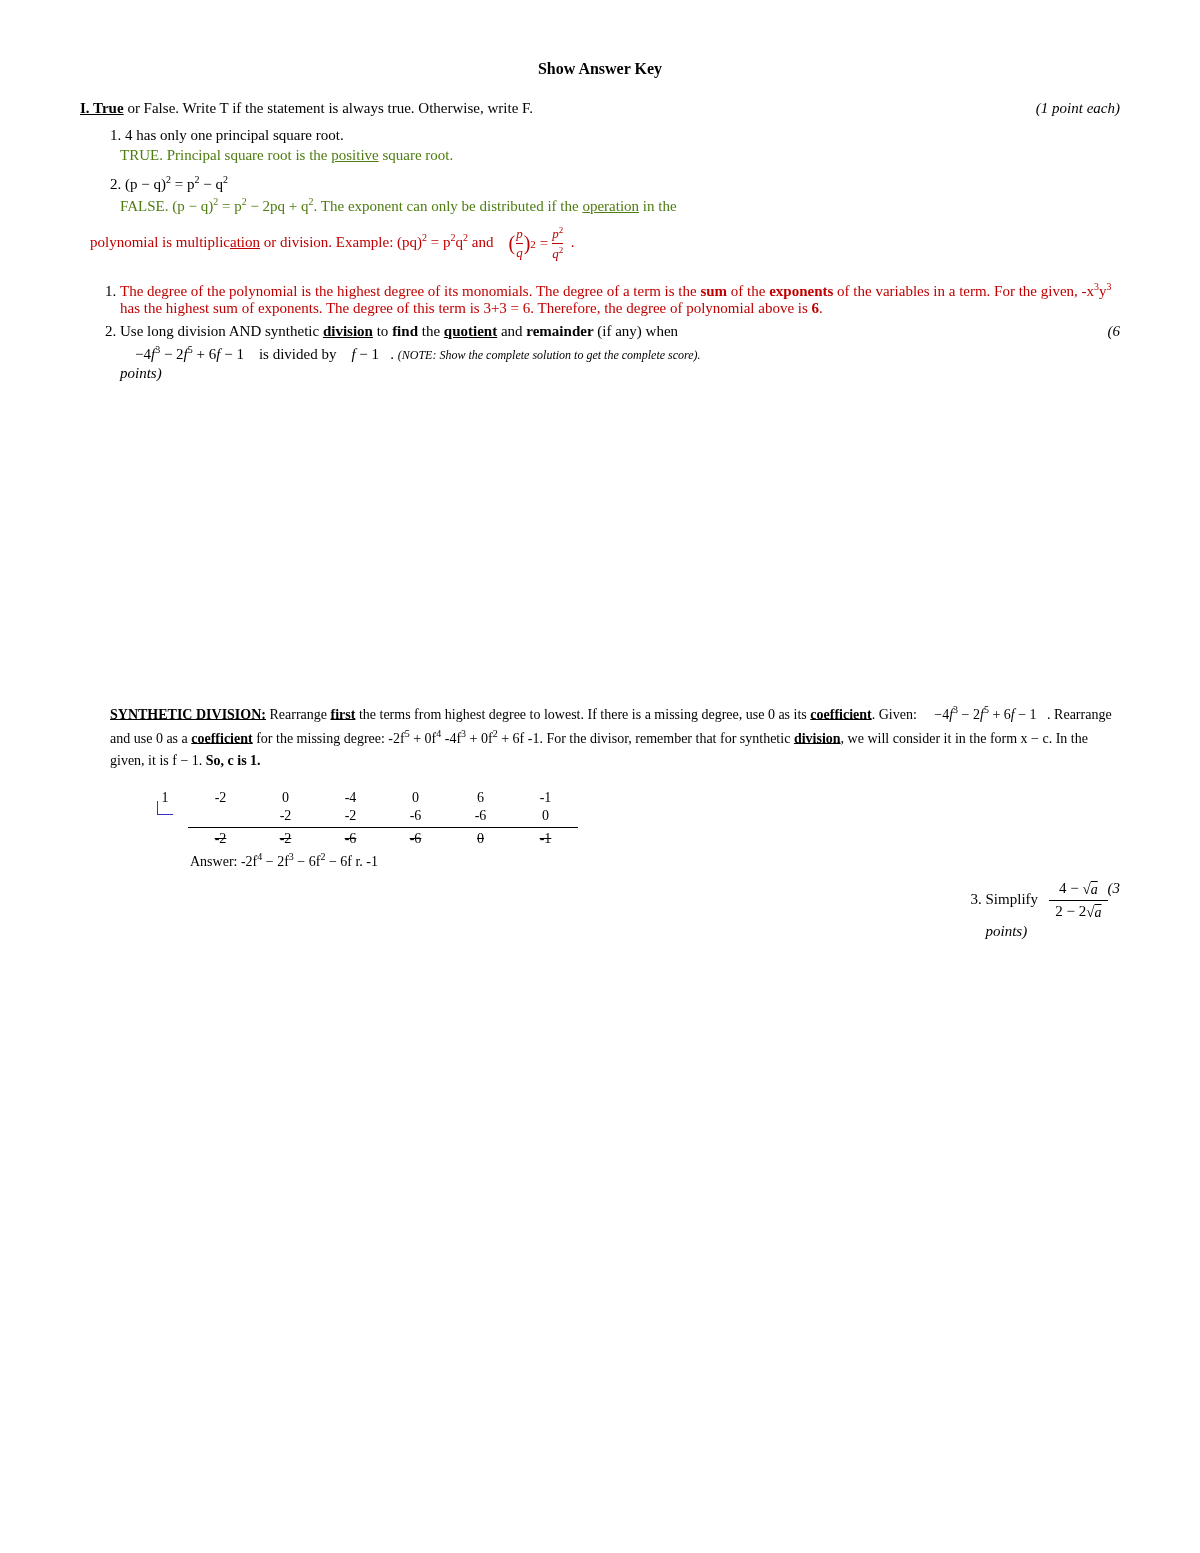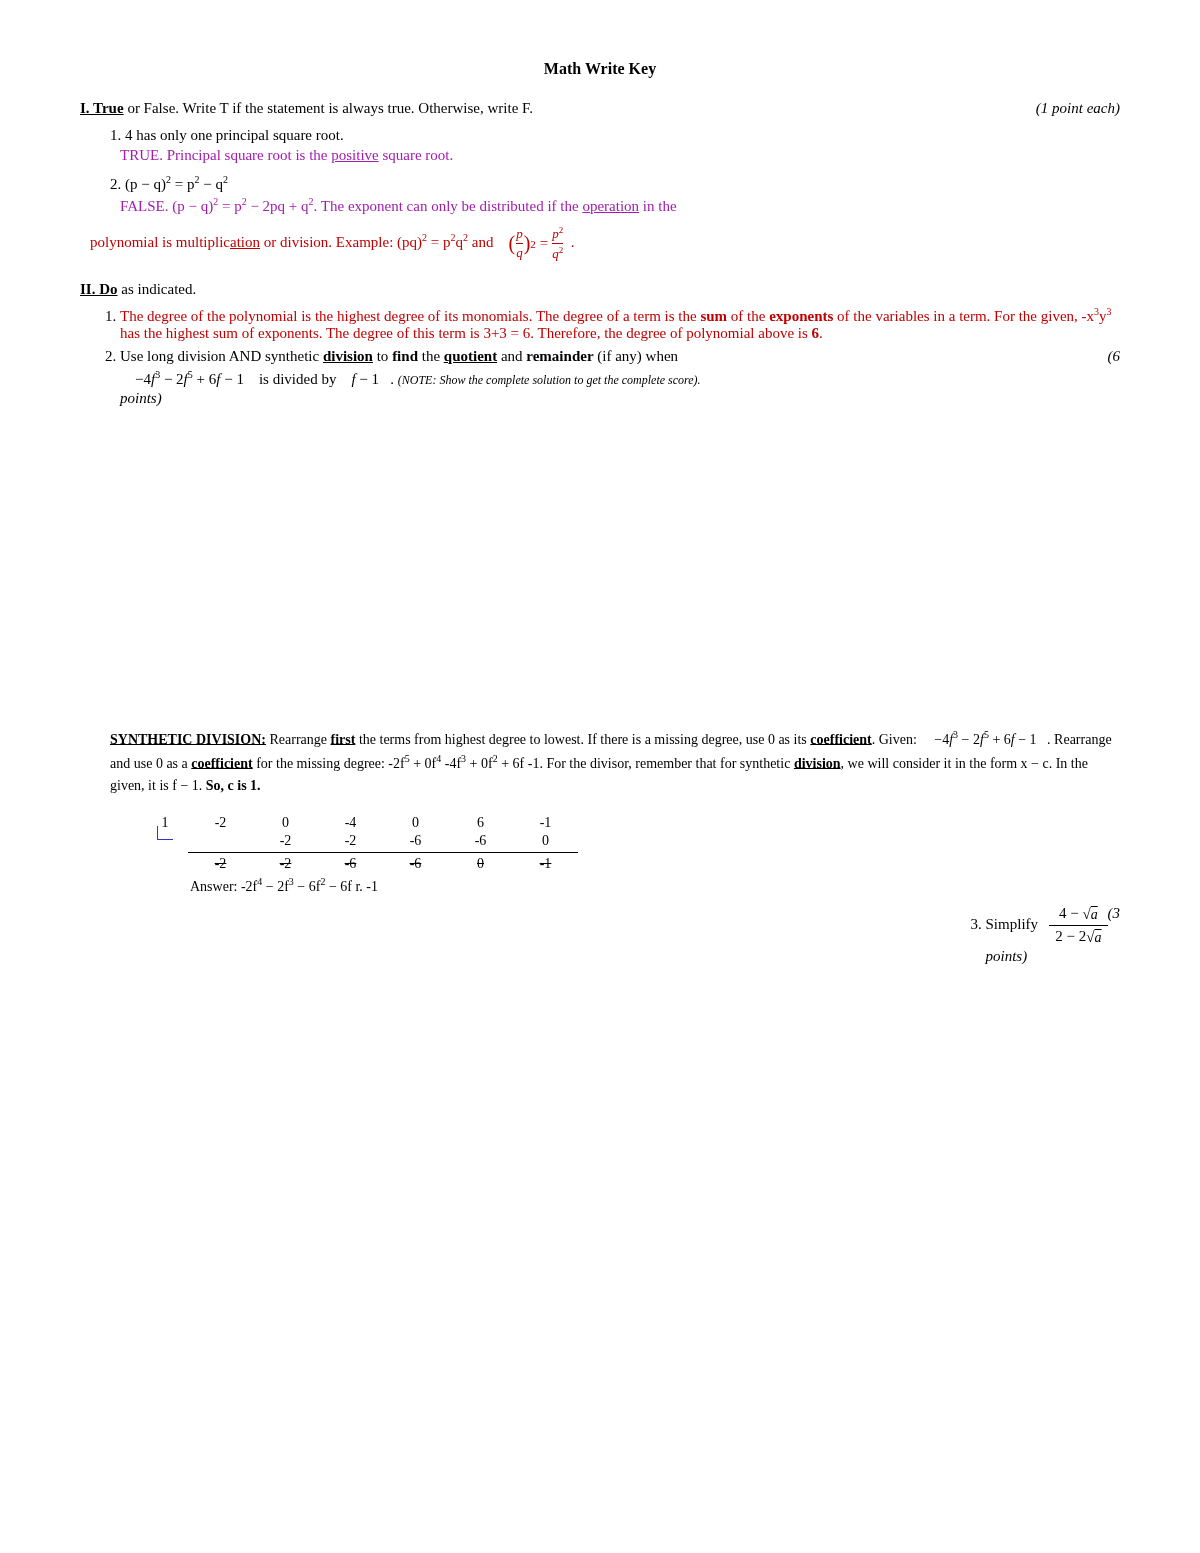--- a/index.html
+++ b/index.html
@@ -21,21 +21,21 @@
     .points-right {
       float: right;
       font-style: italic;
     }
     .clearfix::after { content: ''; display: block; clear: both; }
     .item-block {
       margin-bottom: 10px;
       margin-left: 30px;
     }
     .answer-red {
-      color: #a21caf;
+      color: #4d7c0f;
       font-size: 15px;
       margin-top: 3px;
       margin-left: 10px;
     }
     .section-ii {
       margin-top: 18px;
     }
     .section-ii-header {
       font-size: 15px;
       margin-bottom: 8px;
@@ -95,21 +95,21 @@
     }
     .fraction-display .denominator {
       display: block;
       padding: 2px 6px 0 6px;
       font-size: 15px;
     }
   </style>
 </head>
 <body>
 
-<div class="page-title">Math Write Key</div>
+<div class="page-title">Show Answer Key</div>
 
 <div class="clearfix">
   <span>
     <span style="text-decoration:underline; font-weight:bold;">I. True</span>
     <span> or False. Write T if the statement is always true. Otherwise, write F.</span>
   </span>
   <span class="points-right" style="font-style:italic;">(1 point each)</span>
 </div>
 
 <div class="item-block" style="margin-top:10px;">
@@ -138,24 +138,20 @@
     <span style="margin: 0 4px;">=</span>
     <span class="fraction-red">
       <span class="num"><em>p</em><sup style="font-size:9px; color:#c00000;">2</sup></span>
       <span class="den"><em>q</em><sup style="font-size:9px; color:#c00000;">2</sup></span>
     </span>
   </span>
   &nbsp;.
 </div>
 
 <div class="section-ii">
-  <div class="section-ii-header">
-    <span style="text-decoration:underline; font-weight:bold;">II. Do</span>
-    <span> as indicated.</span>
-  </div>
 
   <ol>
 
     <li style="margin-bottom:6px;">
       <div class="red-answer" style="margin-top:4px;">
         <span>The degree of the polynomial is the highest degree of its monomials. The degree of a term is the </span><span style="font-weight:bold;">sum</span><span> of the <span style="font-weight:bold;">exponents</span> of the variables in a term. For the given, -x<sup>3</sup>y<sup>3</sup> has the highest sum of exponents. The degree of this term is 3+3 = 6. Therefore, the degree of polynomial above is <span style="font-weight:bold;">6</span>.</span>
       </div>
     </li>
 
     <li style="margin-bottom:6px;">

